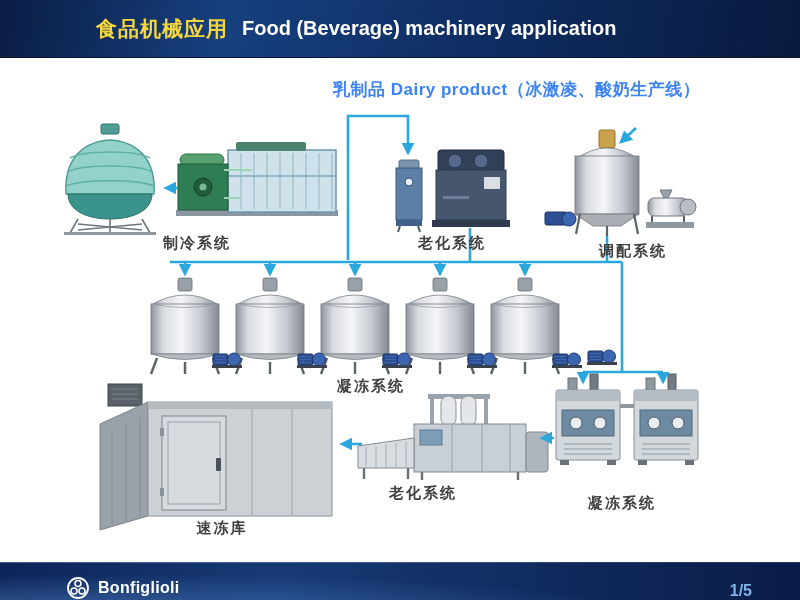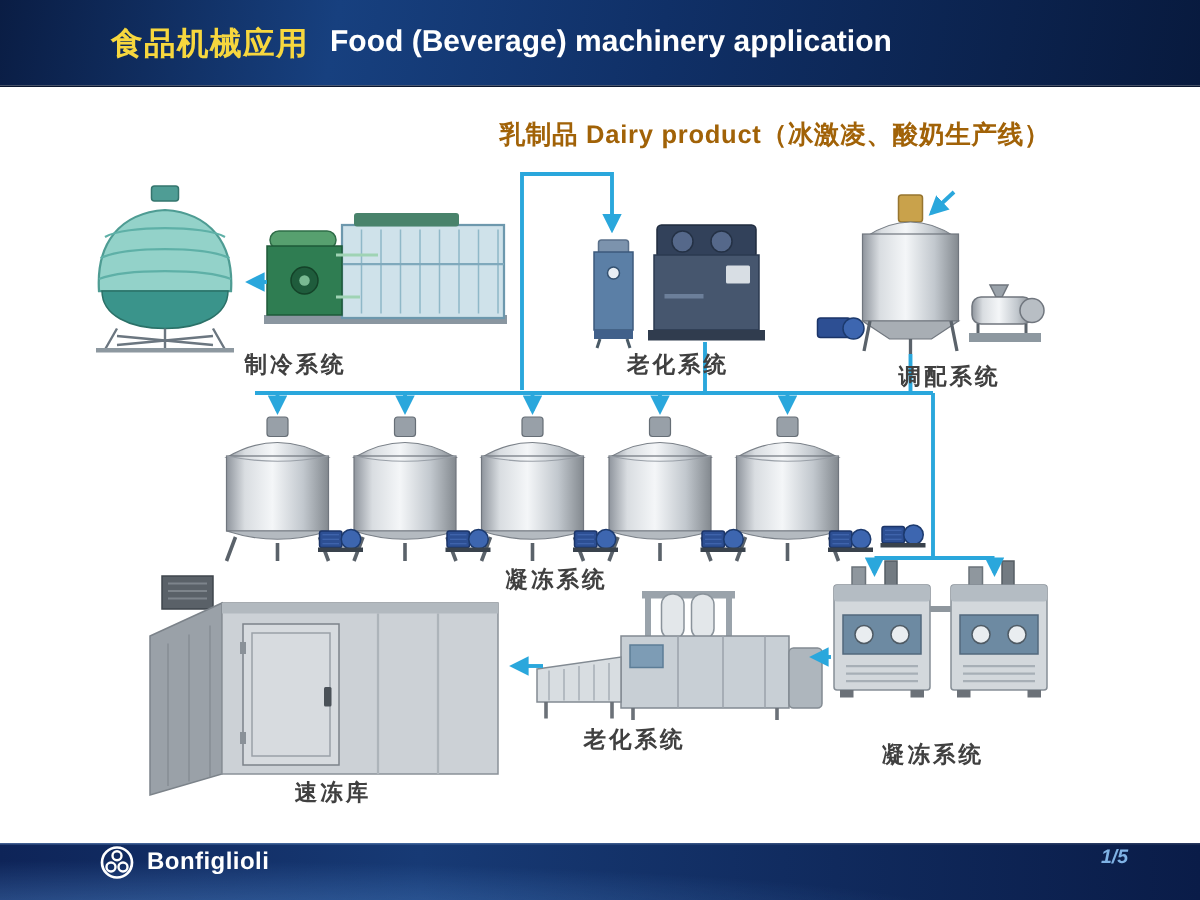--- a/index.html
+++ b/index.html
@@ -1,39 +1,39 @@
 <!DOCTYPE html>
 <html><head>
 <meta charset="utf-8">
 <style>
   html,body{margin:0;padding:0;background:#555;}
   .slide{position:relative;width:800px;height:600px;background:#ffffff;overflow:hidden;
          font-family:"Liberation Sans",sans-serif;}
   
   .top-bar{position:absolute;top:0;left:0;width:800px;height:58px;box-sizing:border-box;
            background:linear-gradient(100deg,#0a1d44 0%,#17407f 28%,#103067 55%,#081a3e 100%);
-           display:flex;align-items:center;padding-left:74px;gap:14px;border-bottom:1px solid #09152e;}
+           display:flex;align-items:center;padding-left:96px;gap:14px;border-bottom:1px solid #09152e;}
   .title-zh{color:#f7d73e;font-size:21px;font-weight:bold;letter-spacing:1px;}
   .title-en{color:#ffffff;font-size:20px;font-weight:bold;}
   
   .subtitle{position:absolute;left:333px;top:78px;font-size:17px;font-weight:bold;
-            color:#a16207;letter-spacing:.5px;white-space:nowrap;}
+            color:#3b82f6;letter-spacing:.5px;white-space:nowrap;}
   
   .lbl{position:absolute;font-size:15px;font-weight:bold;color:#404040;letter-spacing:2px;
        transform:translateX(-50%);white-space:nowrap;}
   .scene{position:absolute;left:0;top:0;}
   
   .bottom-bar{position:absolute;left:0;bottom:0;width:800px;height:38px;box-sizing:border-box;
               background:radial-gradient(ellipse at 10% 130%,rgba(96,156,226,.45),rgba(0,0,0,0) 55%),
                          linear-gradient(90deg,#0e2458 0%,#173a75 35%,#0a1c48 100%);
-              display:flex;align-items:flex-start;justify-content:space-between;
+              display:flex;align-items:flex-end;justify-content:space-between;
               padding:0 48px 0 66px;border-top:1px solid rgba(255,255,255,.12);}
   .brand{display:flex;align-items:center;gap:8px;color:#ffffff;font-weight:bold;
          font-size:16px;letter-spacing:.3px;}
-  .page-num{color:#7fb2e5;font-size:13px;font-weight:bold;font-style:italic;}
+  .page-num{color:#7fb2e5;font-size:16px;font-weight:bold;}
 </style>
 </head>
 <body>
 
 <div class="slide">
 
   <svg class="scene" width="800" height="600" viewBox="0 0 800 600">
     <defs>
       <linearGradient id="steel" x1="0" y1="0" x2="1" y2="0">
         <stop offset="0" stop-color="#8f959d"></stop>

